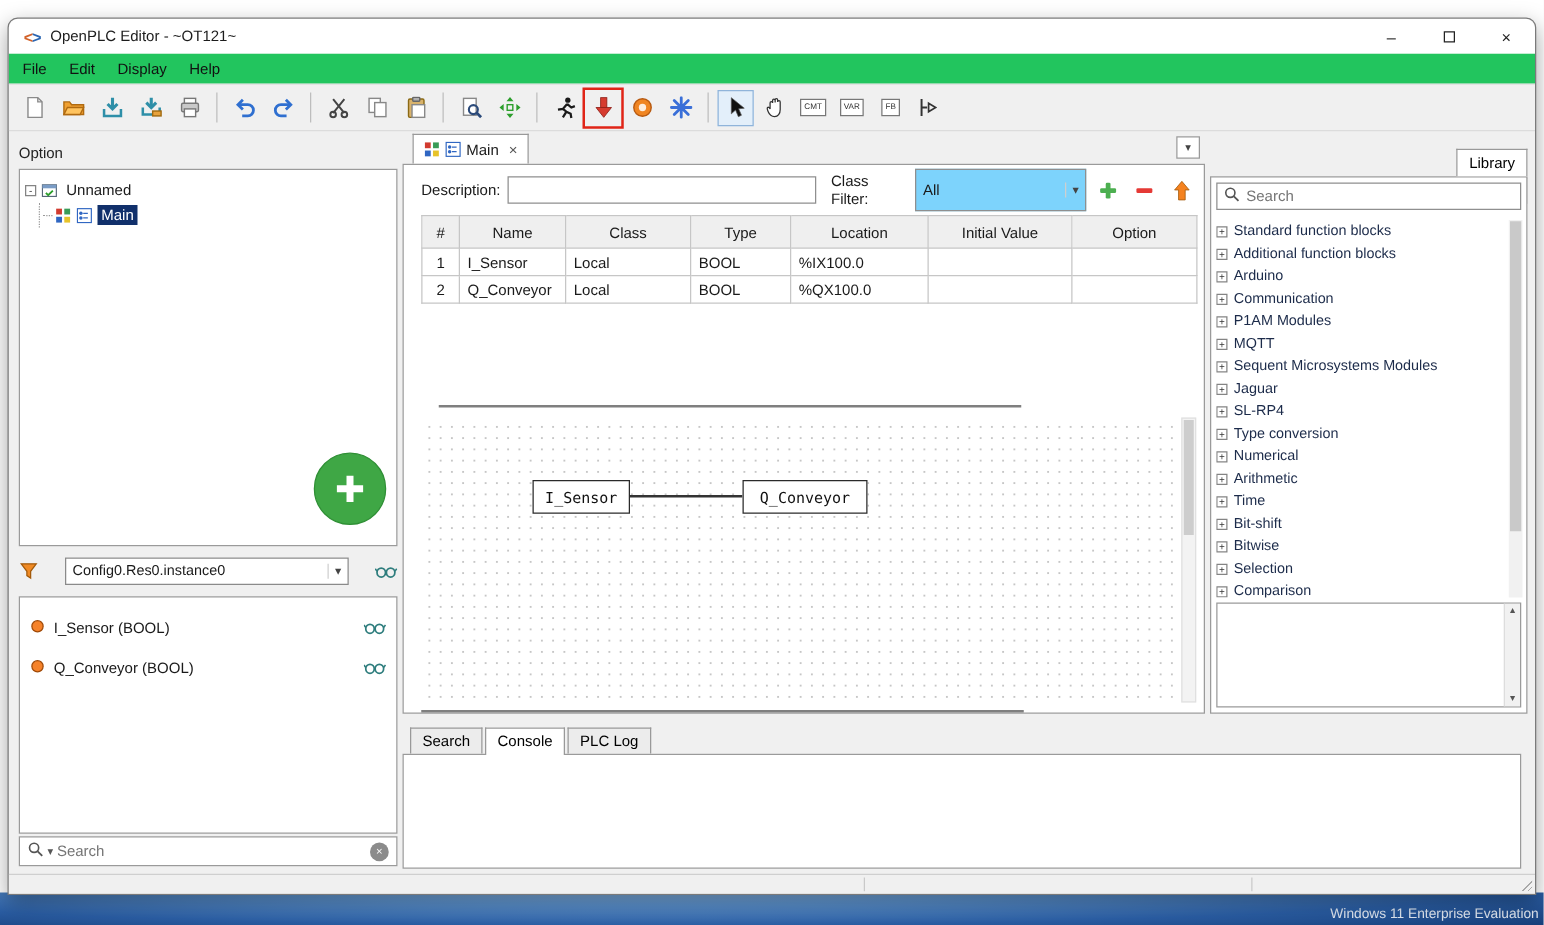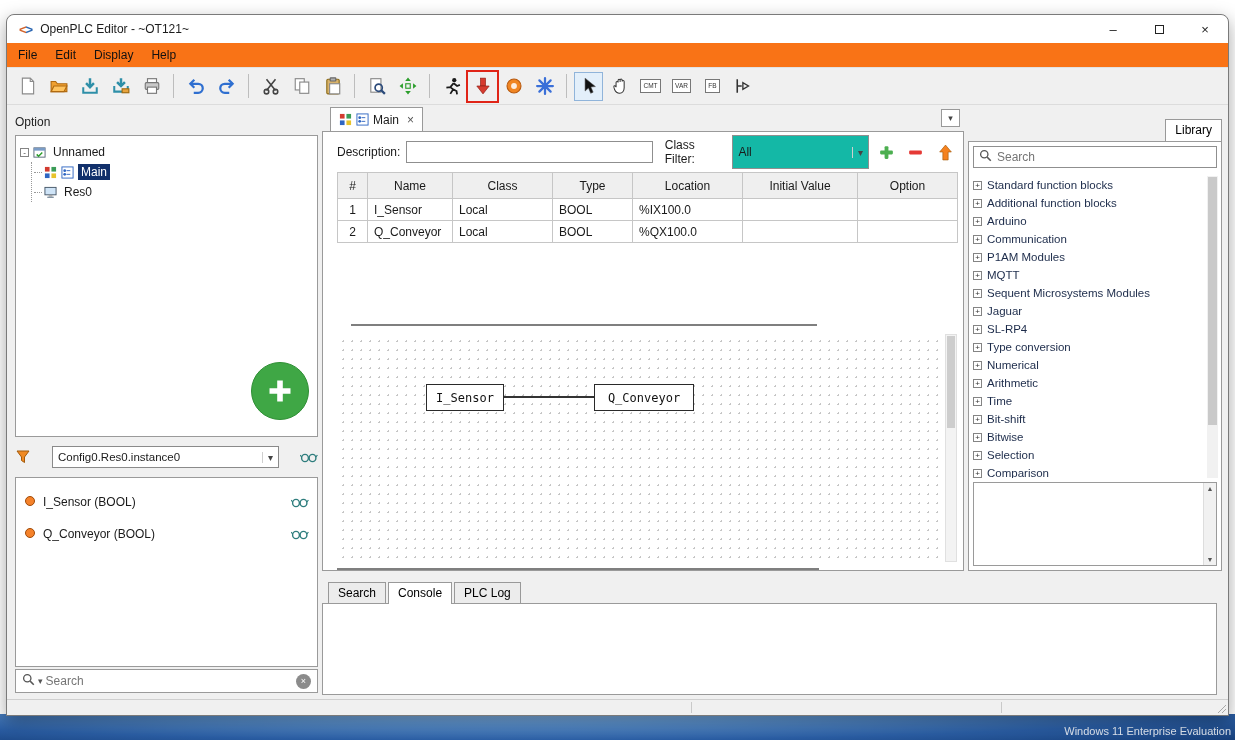--- a/index.html
+++ b/index.html
@@ -16,21 +16,21 @@
   .window { position:absolute; left:6px; top:14px; width:1223px; height:702px; background:#f0f0f0;
     border:1px solid #7a7a7a; border-radius:8px 8px 0 0; box-shadow:0 6px 18px rgba(0,0,0,.35); overflow:hidden; z-index:1; }
   .titlebar { height:28px; background:#fff; display:flex; align-items:center; padding-left:12px; border-radius:8px 8px 0 0; }
   .app-icon { font-weight:bold; font-size:13px; letter-spacing:-1px; }
   .app-icon .lt { color:#d2622a; } .app-icon .gt { color:#2b66b2; }
   .title-text { margin-left:8px; font-size:12px; color:#1c1c1c; }
   .win-controls { margin-left:auto; display:flex; height:100%; }
   .win-btn { width:46px; height:100%; display:flex; align-items:center; justify-content:center; font-size:13px; color:#222; background:transparent; border:none; }
   .maxbox { width:9px; height:9px; border:1px solid #222; display:inline-block; }
 
-  .menubar { height:24px; background:#f97316; display:flex; align-items:center; padding-left:2px; }
+  .menubar { height:24px; background:#22c55e; display:flex; align-items:center; padding-left:2px; }
   .menu-item { font-size:12px; padding:4px 9px; color:#111; background:transparent; border:none; }
 
   .toolbar { height:38px; background:#f0f0f0; border-top:1px solid #e2e2e2; border-bottom:1px solid #dcdcdc; display:flex; align-items:center; padding-left:6px; gap:2px; }
   .tb-sep { width:1px; height:24px; background:#bdbdbd; margin:0 5px; }
   .tb-btn { width:29px; height:29px; border:1px solid transparent; background:transparent; padding:0; display:flex; align-items:center; justify-content:center; }
   .tb-btn svg { width:18px; height:18px; }
   .tb-btn.tool-active { border:1px solid #90b4da; background:#e3effa; }
   .tb-btn.annotated { outline:2px solid #e02417; }
   .mini-box { font-size:6.5px; border:1px solid #777; background:#fff; color:#333; padding:3px 2px; line-height:1; }
 
@@ -69,21 +69,21 @@
   
   .tab-strip { position:absolute; left:315px; top:0; width:642px; height:26px; }
   .doc-tab { position:absolute; left:8px; top:2px; height:24px; background:#fff; border:1px solid #999; border-bottom:none; display:flex; align-items:center; padding:0 8px; gap:4px; font-size:12px; }
   .tab-close { color:#555; font-size:12px; margin-left:4px; background:none; border:none; }
   .tab-list-btn { position:absolute; right:4px; top:4px; width:19px; height:18px; border:1px solid #999; background:#fff; font-size:9px; color:#444; display:flex; align-items:center; justify-content:center; padding:0; }
 
   .editor-box { position:absolute; left:315px; top:26px; width:642px; height:440px; background:#fff; border:1px solid #9a9a9a; }
   .desc-row { position:absolute; top:8px; left:14px; right:6px; height:24px; display:flex; align-items:center; gap:6px; }
   .desc-row label { font-size:12px; }
   .desc-input { width:253px; height:22px; border:1px solid #8f8f8f; padding:0 4px; font-size:12px; outline:none; }
-  .cf-combo { width:140px; height:22px; border:1px solid #8f8f8f; background:#14b8a6; display:flex; align-items:center; font-size:12px; padding:16px 5px; }
+  .cf-combo { width:140px; height:22px; border:1px solid #8f8f8f; background:#7dd3fc; display:flex; align-items:center; font-size:12px; padding:16px 5px; }
   .cf-combo .caret { margin-left:auto; color:#444; font-size:10px; border-left:1px solid #cfcfcf; padding-left:5px; }
   .desc-row .gap { flex:1; }
   .sm-btn { width:24px; height:22px; border:none; background:transparent; padding:0; display:flex; align-items:center; justify-content:center; }
   .sm-btn svg { width:17px; height:17px; }
 
   .var-table { position:absolute; top:40px; left:14px; border-collapse:collapse; table-layout:fixed; font-size:12px; }
   .var-table th, .var-table td { border:1px solid #c6c6c6; height:22px; padding:1px 6px; overflow:hidden; white-space:nowrap; }
   .var-table th { background:#efefef; font-weight:normal; text-align:center; height:26px; }
   .var-table td { text-align:left; }
   .var-table td.c-num { text-align:center; }
@@ -325,30 +325,20 @@
               </span>
             <span class="icon13">
                 <svg viewBox="0 0 14 14">
                   <rect x="1" y="1" width="12" height="12" fill="#fff" stroke="#2f66c2"></rect>
                   <circle cx="4" cy="5" r="1.5" fill="#2f66c2"></circle>
                   <circle cx="4" cy="9" r="1.5" fill="#2f66c2"></circle>
                   <path d="M6 5h4M6 9h4" stroke="#2f66c2"></path>
                 </svg>
               </span>
             <span class="tree-label selected">Main</span>
-          </div>
-          <div class="tree-row tree-child">
-            <span class="icon13">
-                <svg viewBox="0 0 14 14">
-                  <rect x="1" y="1.5" width="12" height="8" fill="#cfe4f7" stroke="#456"></rect>
-                  <rect x="5" y="9.5" width="4" height="2" fill="#aaa"></rect>
-                  <rect x="3.5" y="11.5" width="7" height="1.3" fill="#789"></rect>
-                </svg>
-              </span>
-            <span class="tree-label">Res0</span>
           </div>
         </div>
         <button class="fab">
             <svg viewBox="0 0 16 16">
               <path d="M8 2v12M2 8h12" stroke="#fff" stroke-width="3.2"></path>
             </svg>
           </button>
       </div>
 
       <div class="instance-row">

